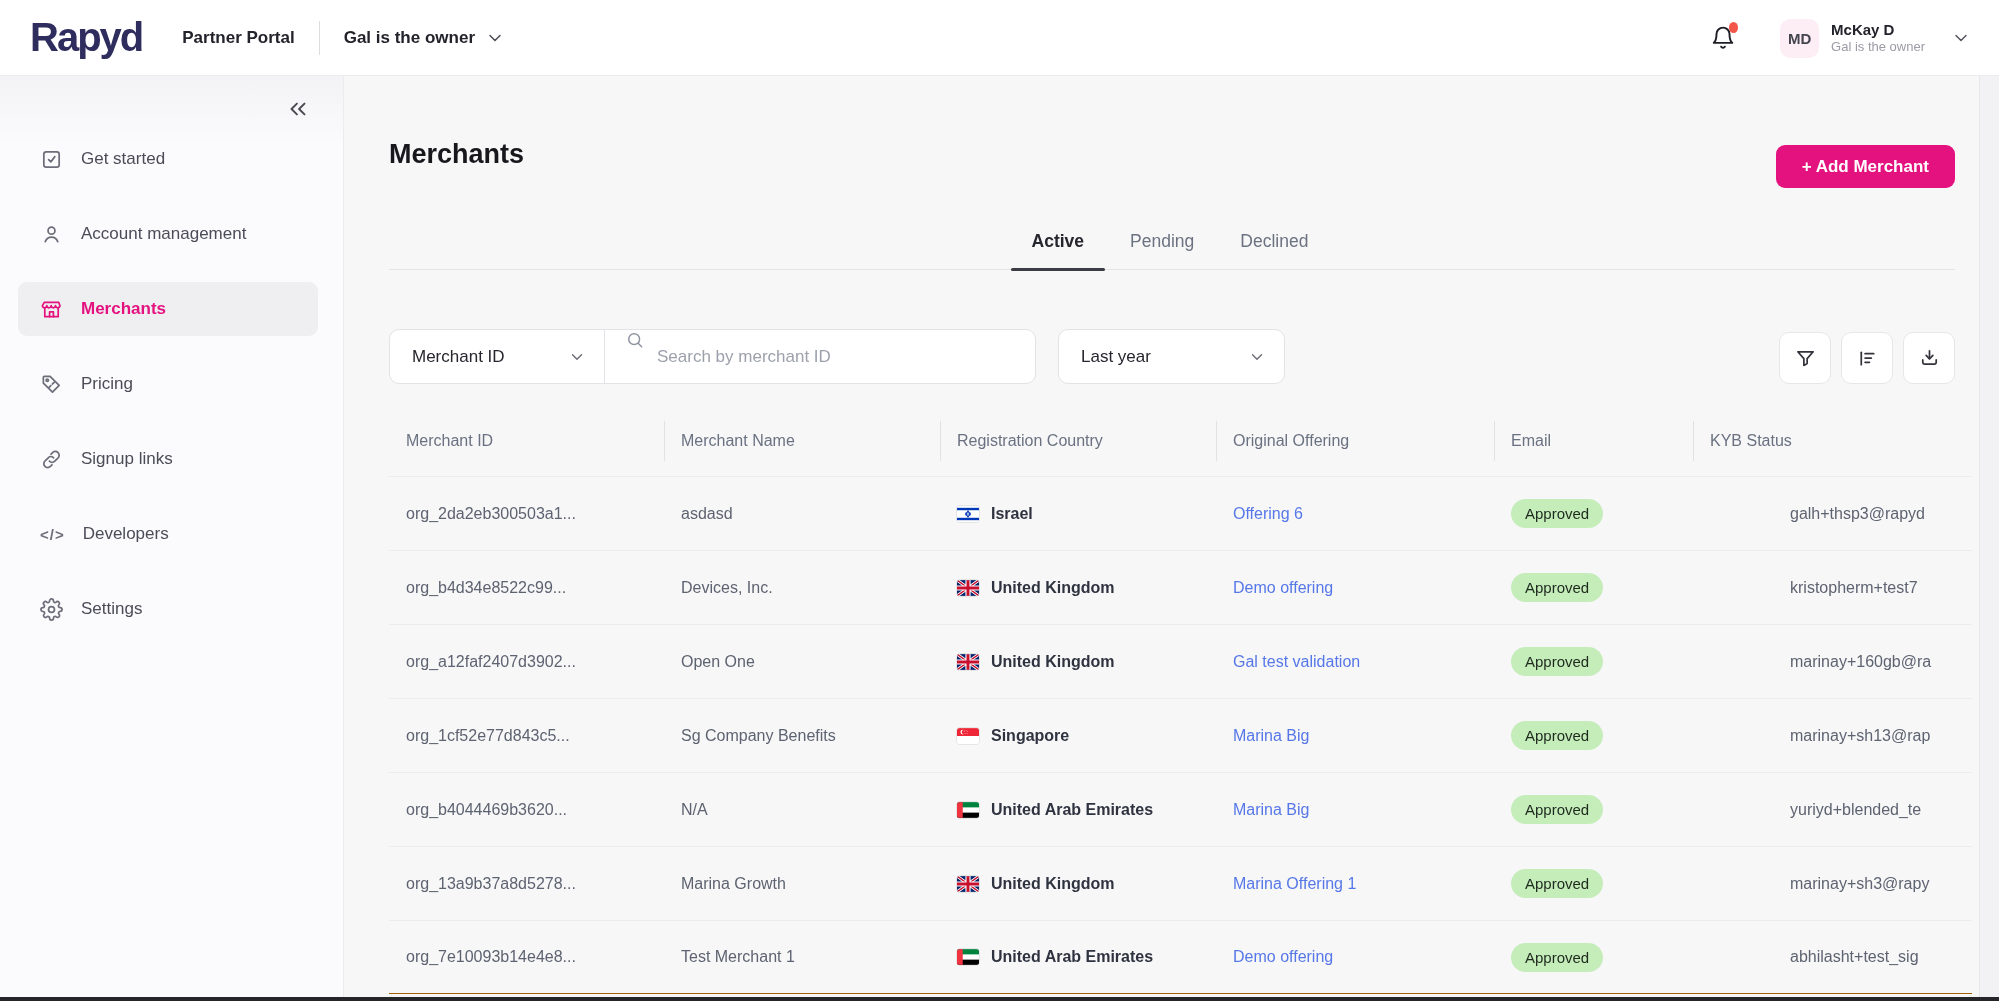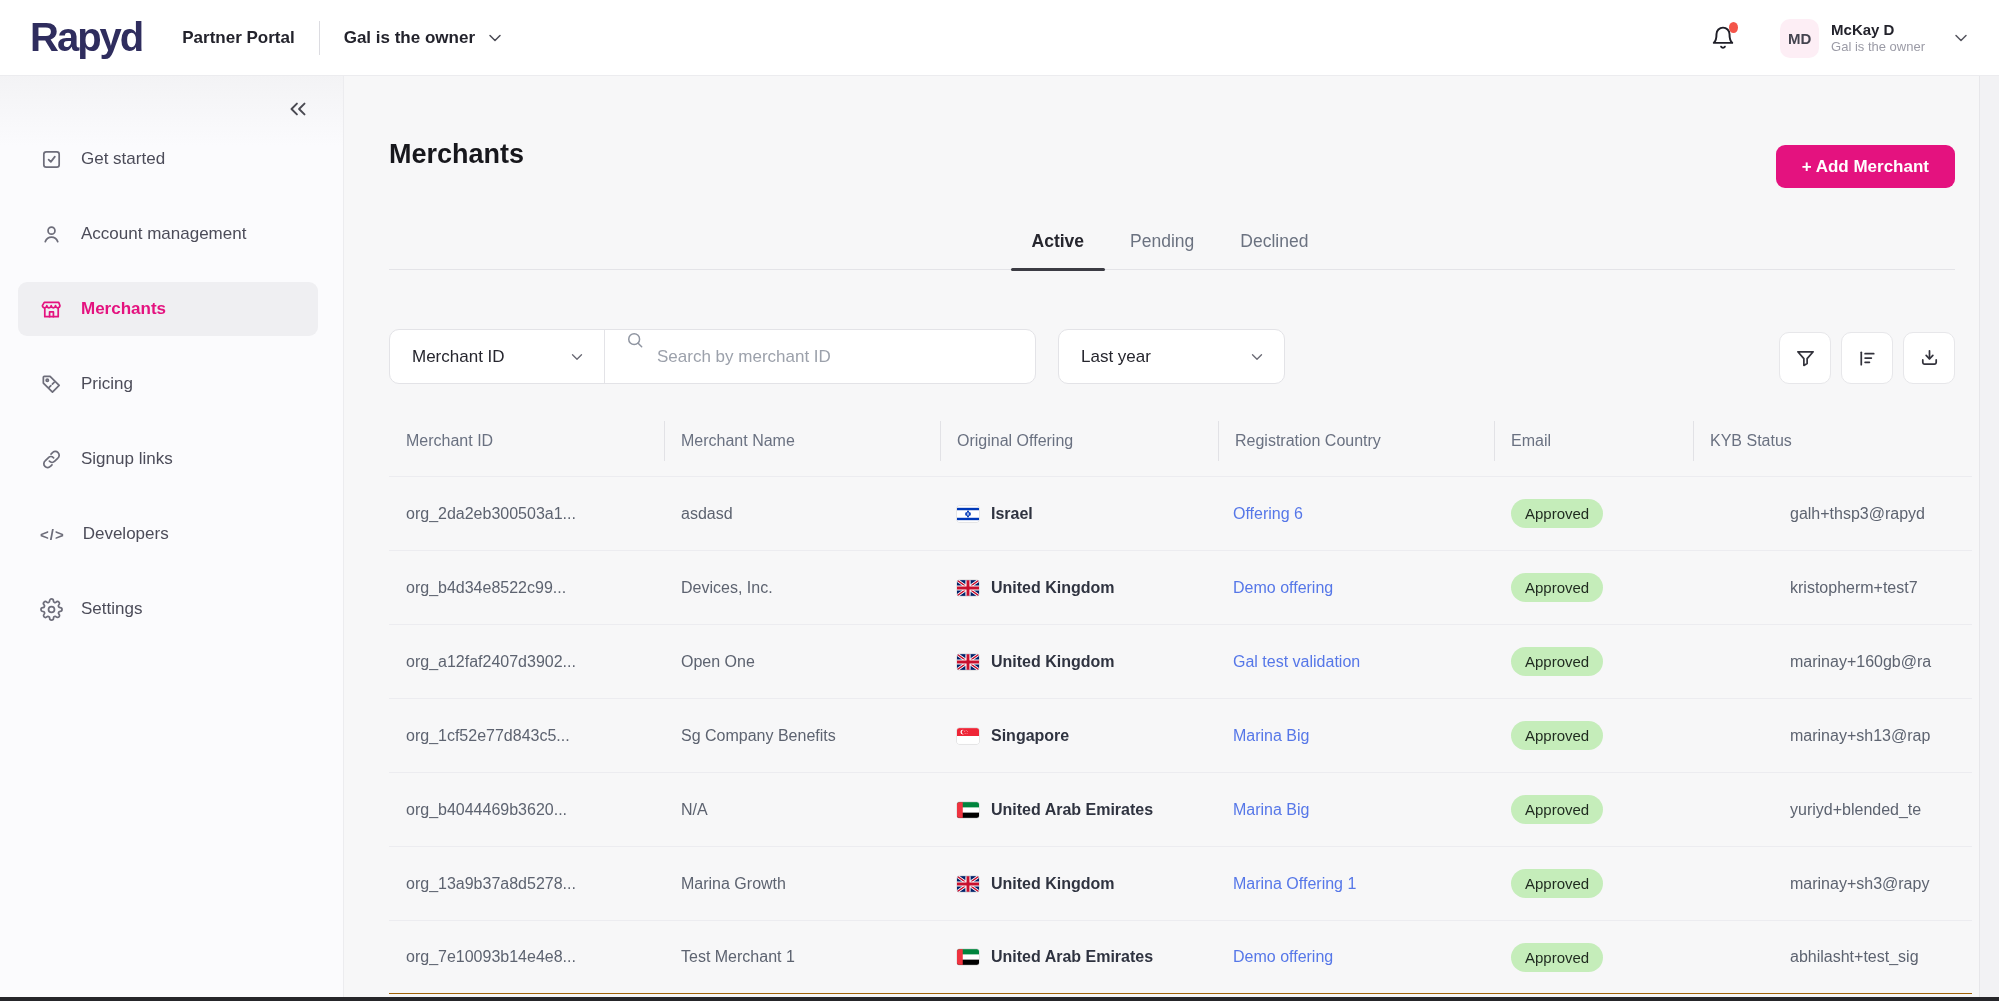--- a/index.html
+++ b/index.html
@@ -280,22 +280,22 @@
             <path d="M5 13.5v2.5a1.8 1.8 0 0 0 1.8 1.8h10.4A1.8 1.8 0 0 0 19 16v-2.5"></path>
           </svg>
       </span>
     </div>
   </div>
 
   <div class="table">
     <div class="thead">
       <div class="th c1">Merchant ID</div>
       <div class="th c2">Merchant Name</div>
+      <div class="th c3">Registration Country</div>
       <div class="th c4">Original Offering</div>
-      <div class="th c3">Registration Country</div>
       <div class="th c6">Email</div>
       <div class="th c5">KYB Status</div>
     </div>
 
     <div class="tr">
       <div class="td c1 cell-id">org_2da2eb300503a1...</div>
       <div class="td c2 cell-name">asdasd</div>
       <div class="td c3 cell-country">
         <span class="flag">
             <svg width="22" height="16" viewBox="0 0 21 15">

